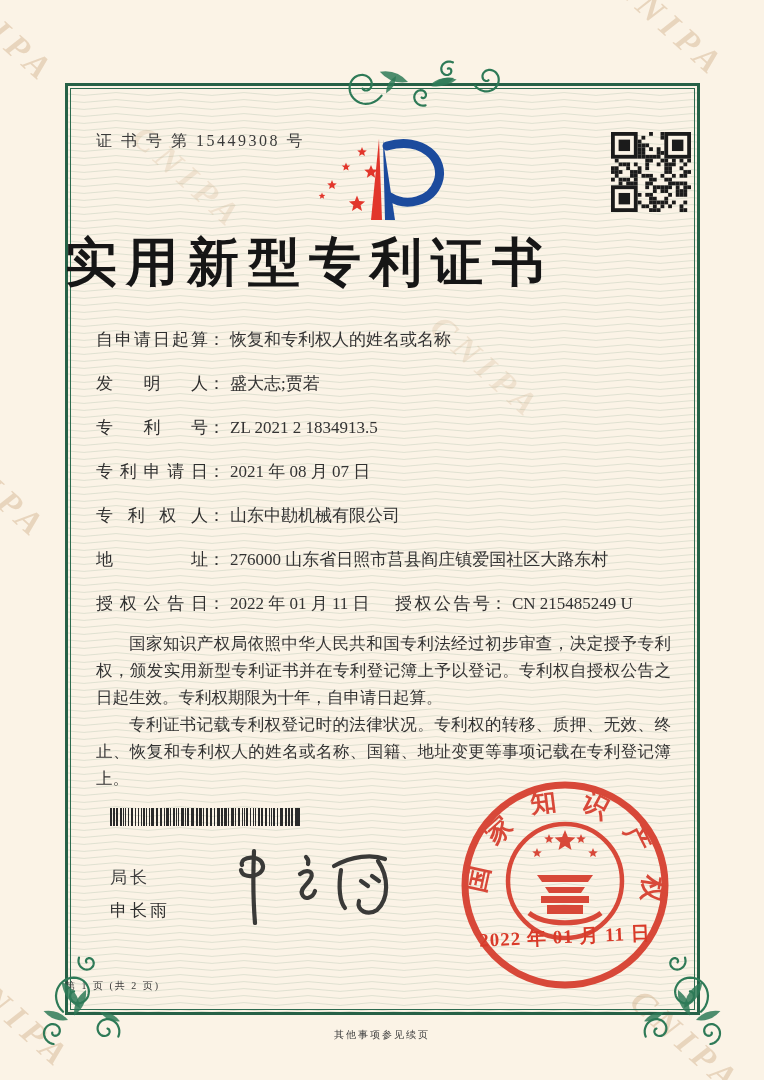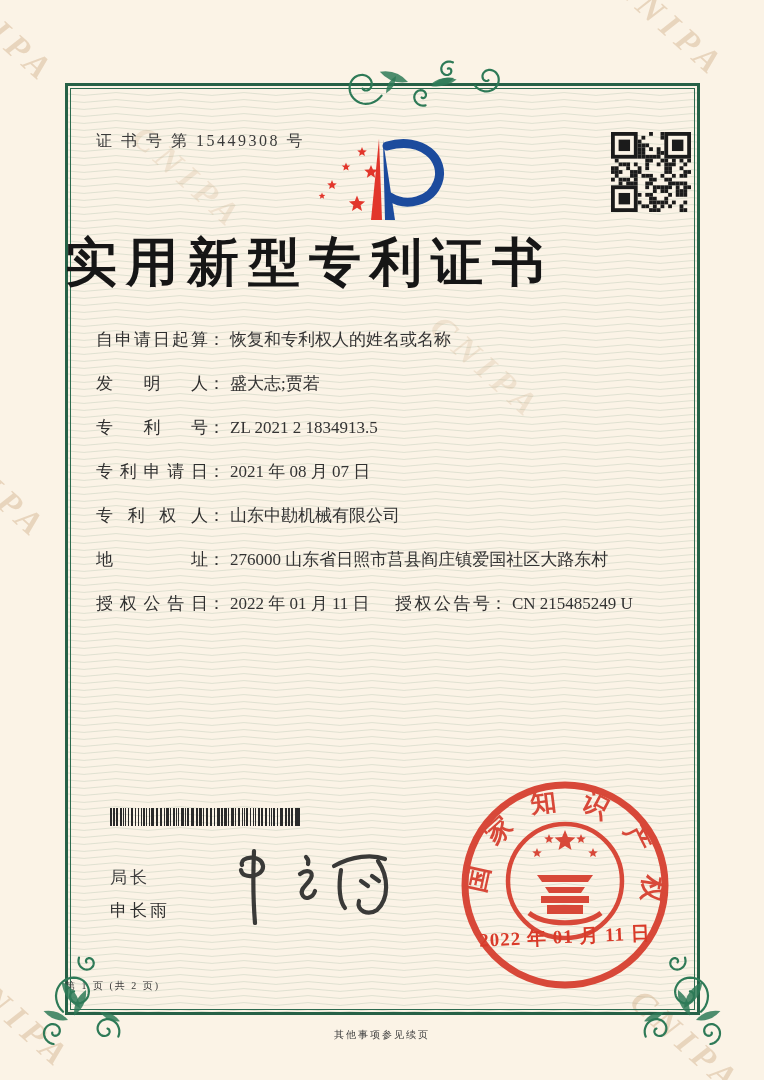--- a/index.html
+++ b/index.html
@@ -406,20 +406,24 @@
   <div class="row" style="top:548px">
     <span class="lab">地址</span><span class="colon">：</span><span class="val">276000 山东省日照市莒县阎庄镇爱国社区大路东村</span>
   </div>
   <div class="row" style="top:592px">
     <span class="lab">授权公告日</span><span class="colon">：</span><span class="val">2022 年 01 月 11 日</span>
     <span class="pair2">
       <span class="lab">授权公告号</span><span class="colon">：</span><span class="val">CN 215485249 U</span>
     </span>
   </div>
 
+  <div class="paras">
+    <p>国家知识产权局依照中华人民共和国专利法经过初步审查，决定授予专利权，颁发实用新型专利证书并在专利登记簿上予以登记。专利权自授权公告之日起生效。专利权期限为十年，自申请日起算。</p>
+    <p>专利证书记载专利权登记时的法律状况。专利权的转移、质押、无效、终止、恢复和专利权人的姓名或名称、国籍、地址变更等事项记载在专利登记簿上。</p>
+  </div>
 
   <svg id="barcode-svg" width="195" height="19">
       <rect x="0" y="0" width="2" height="18" fill="#2a2a2a"></rect>
       <rect x="3" y="0" width="2" height="18" fill="#2a2a2a"></rect>
       <rect x="6" y="0" width="2" height="18" fill="#2a2a2a"></rect>
       <rect x="10" y="0" width="2" height="18" fill="#2a2a2a"></rect>
       <rect x="13" y="0" width="1" height="18" fill="#2a2a2a"></rect>
       <rect x="15" y="0" width="1" height="18" fill="#2a2a2a"></rect>
       <rect x="18" y="0" width="1" height="18" fill="#2a2a2a"></rect>
       <rect x="21" y="0" width="2" height="18" fill="#2a2a2a"></rect>

